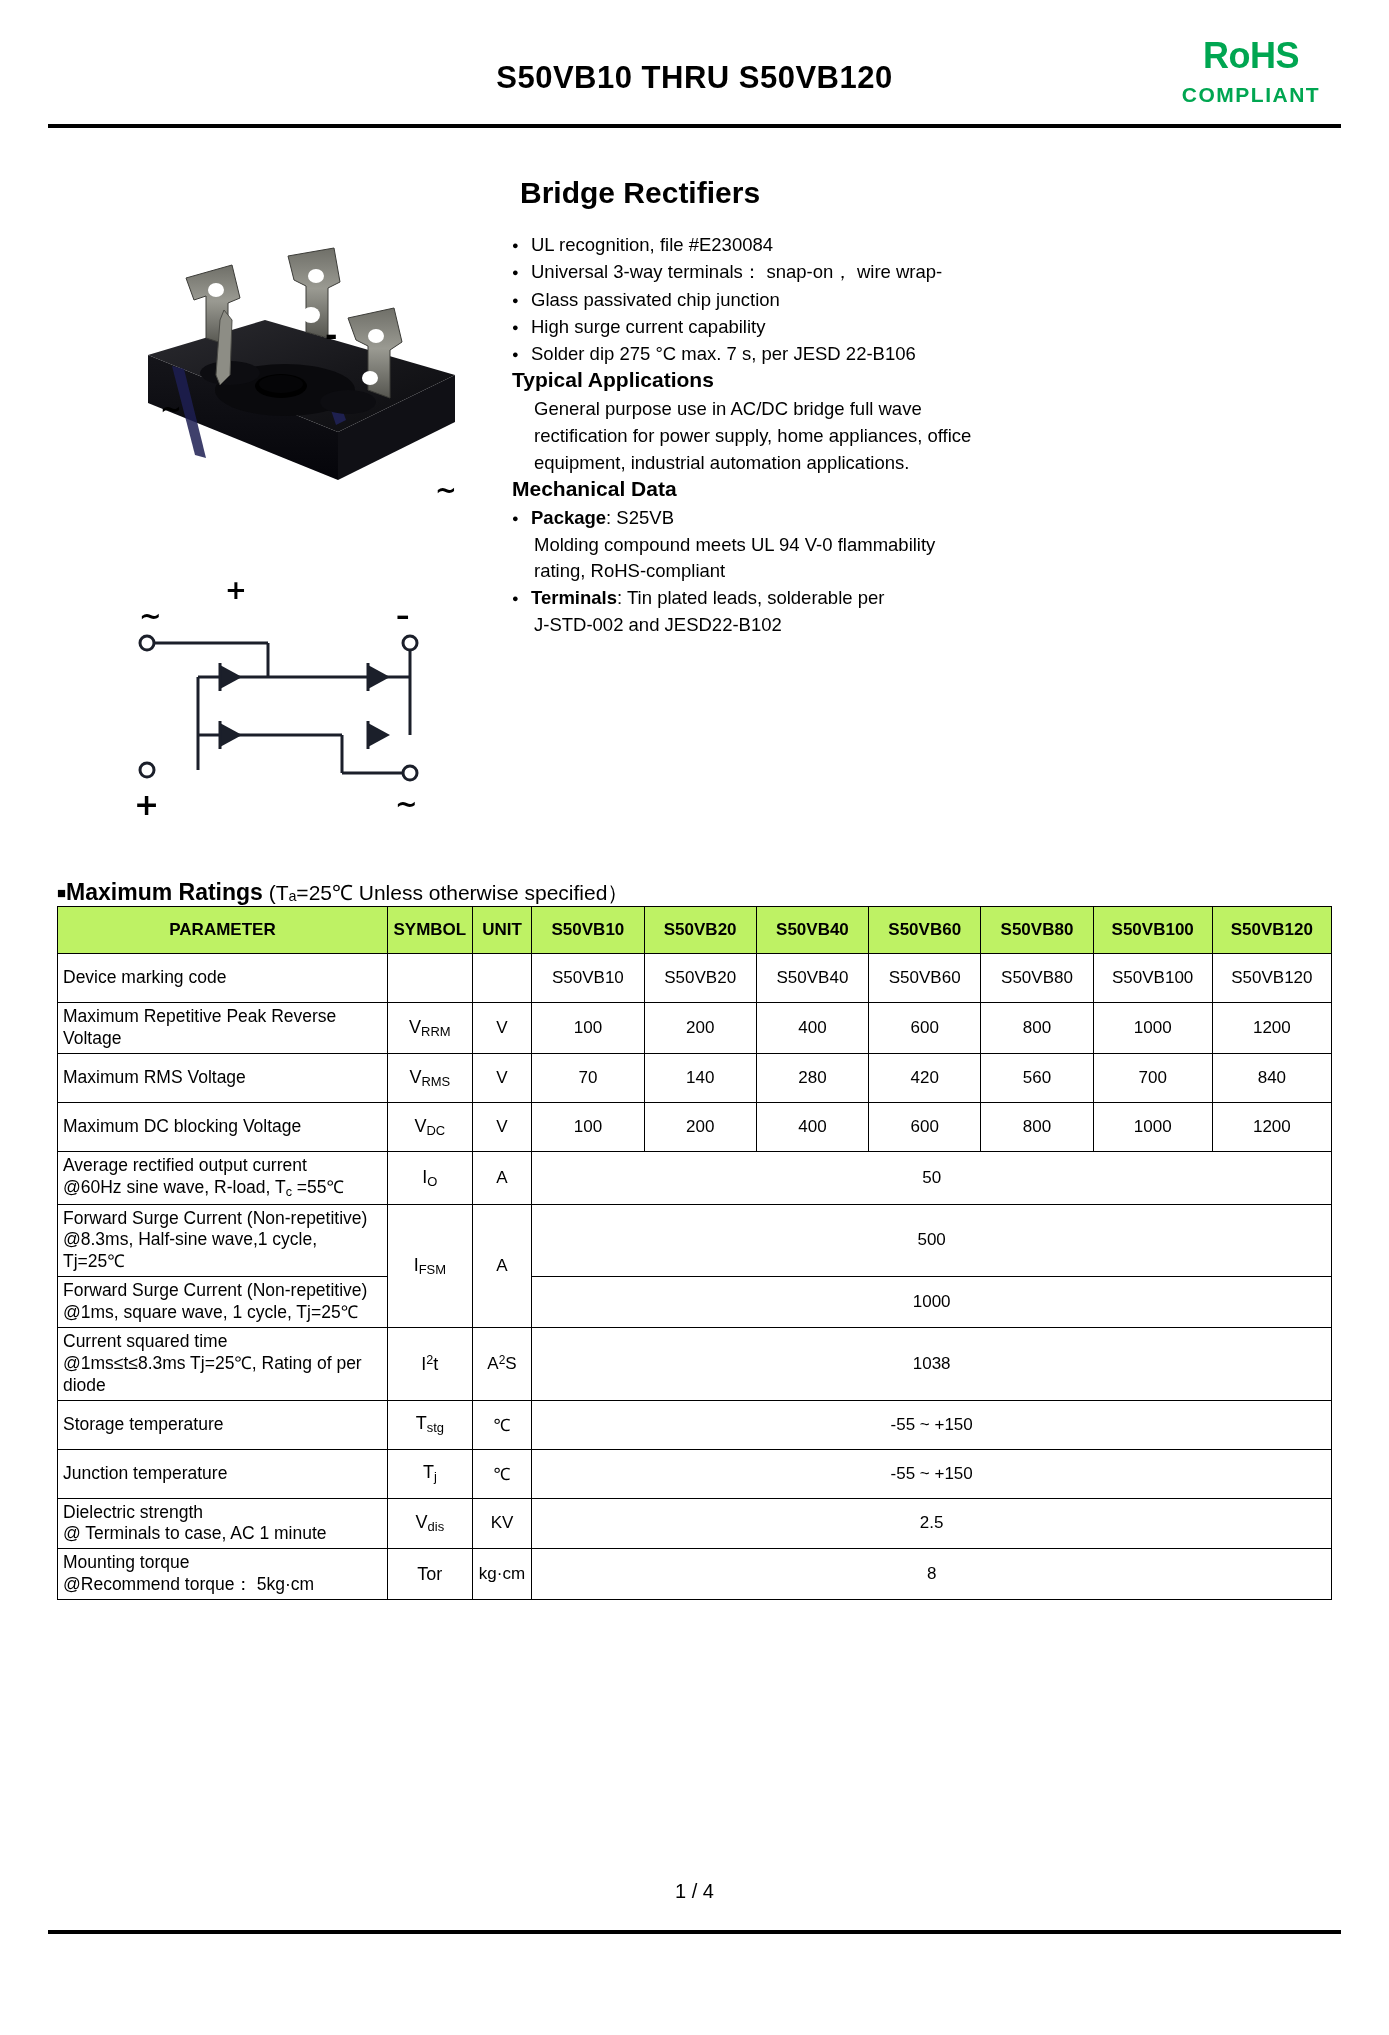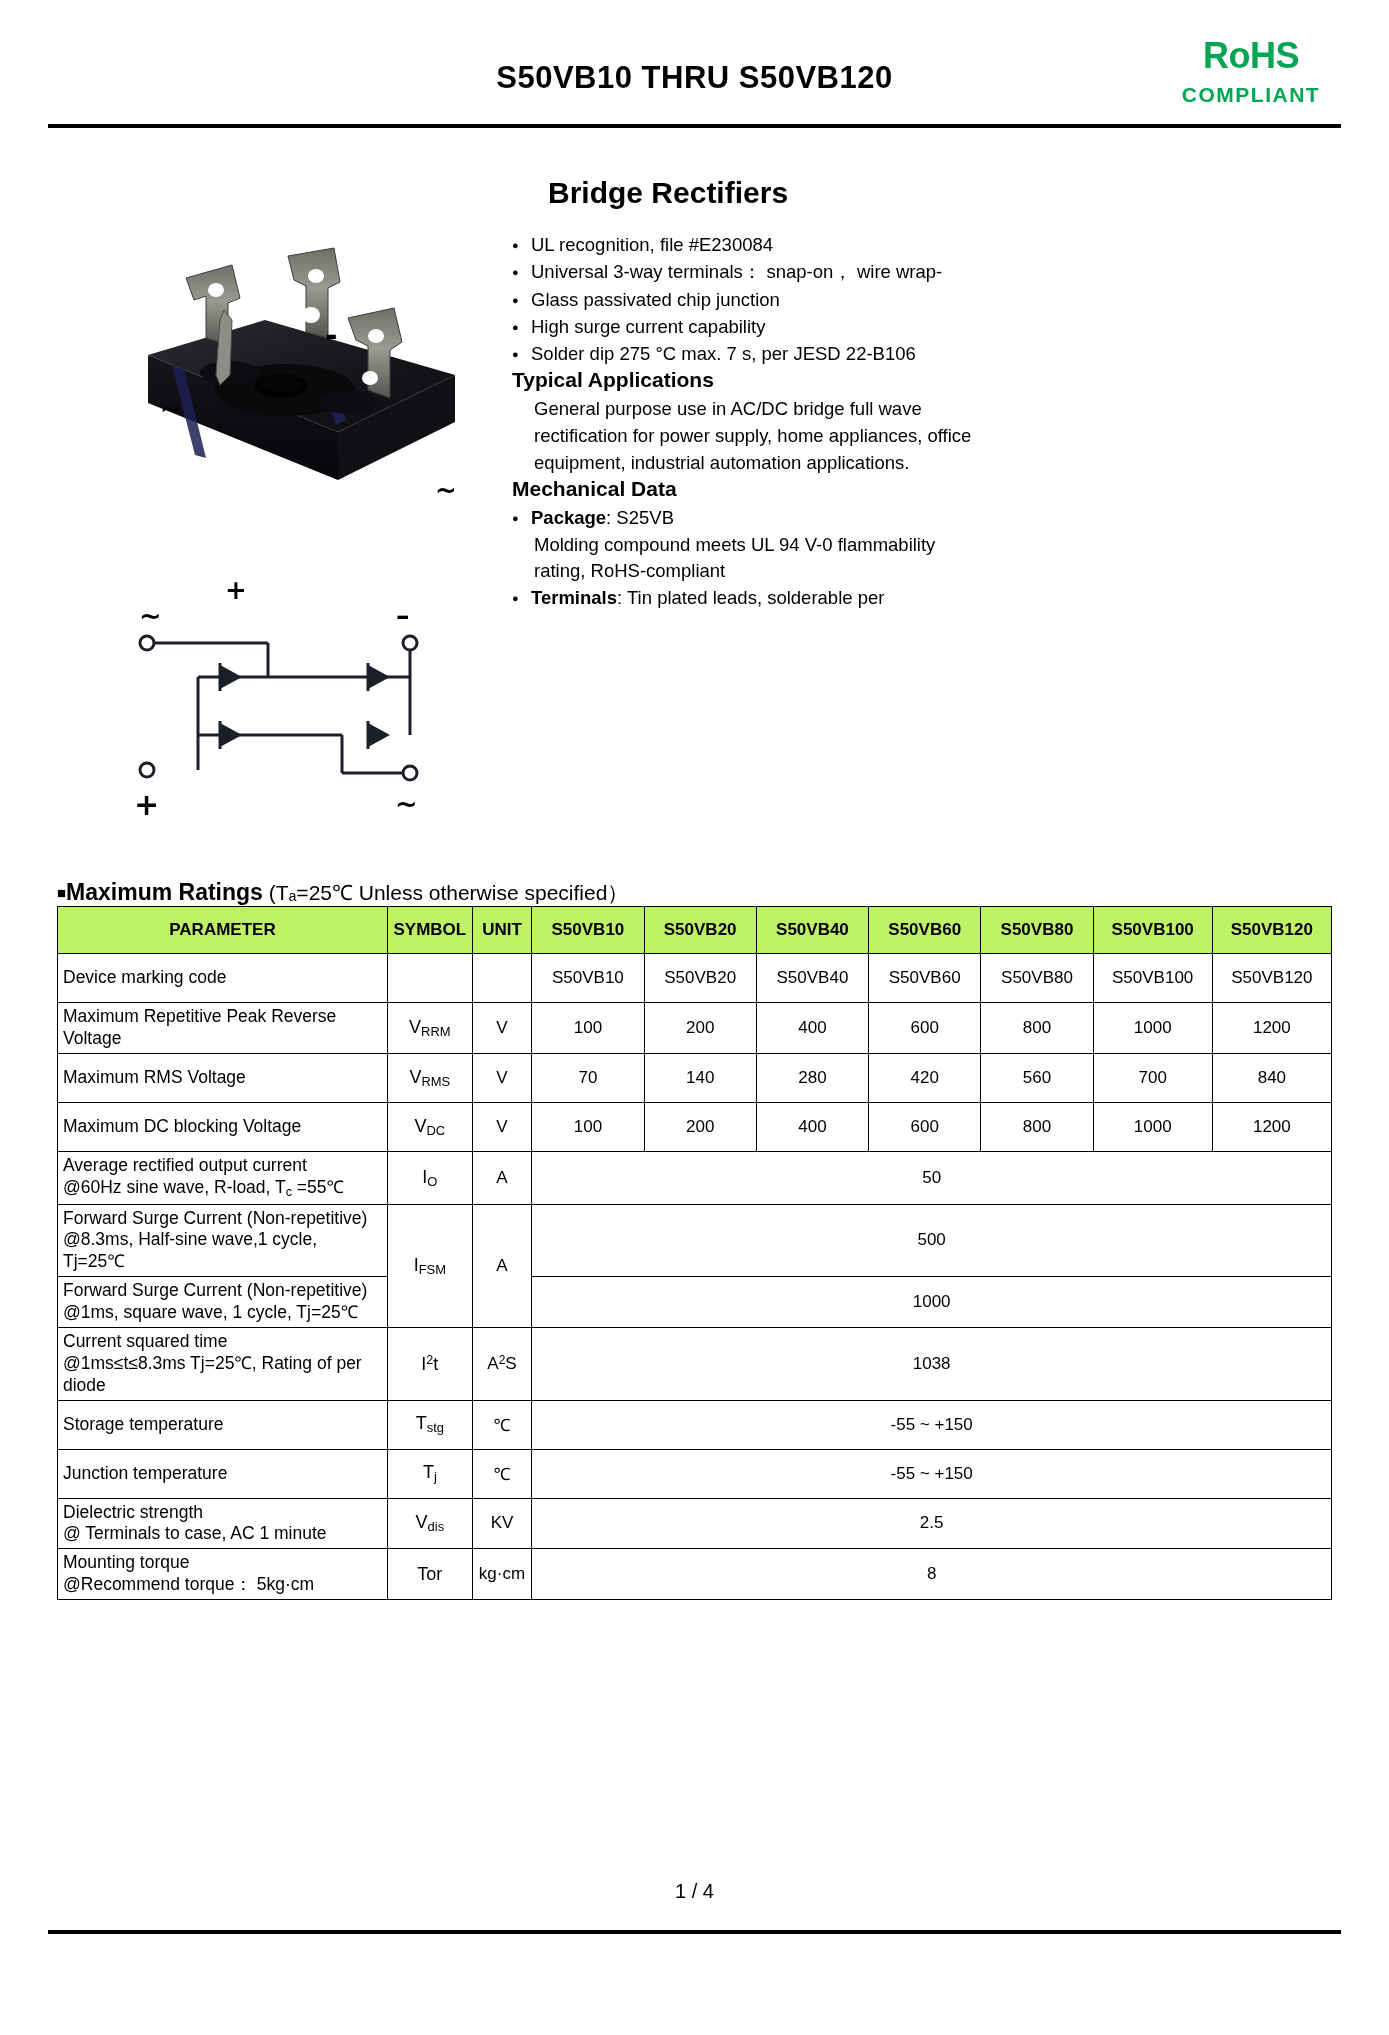--- a/index.html
+++ b/index.html
@@ -55,21 +55,21 @@
     position: absolute;
     left: 48px;
     right: 48px;
     top: 124px;
     border-top: 4px solid #000;
   }
 
   
   .product-title {
     position: absolute;
-    left: 548px;
+    left: 520px;
     top: 176px;
     font-size: 30px;
     font-weight: bold;
   }
 
   
   .photo-area {
     position: absolute;
     left: 80px;
     top: 170px;
@@ -371,20 +371,21 @@
 
     <h3 class="sec sec-apps">Typical Applications</h3>
     <p class="para">General purpose use in AC/DC bridge full wave rectification for power supply, home appliances, office equipment, industrial automation applications.</p>
 
     <h3 class="sec sec-mech">Mechanical Data</h3>
     <ul class="mech-list">
       <li><span class="b">Package</span><span>: S25VB</span></li>
       <li class="sub">Molding compound meets UL 94 V-0 flammability</li>
       <li class="sub">rating, RoHS-compliant</li>
       <li><span class="b">Terminals</span><span>: Tin plated leads, solderable per</span></li>
+      <li class="sub">J-STD-002 and JESD22-B102</li>
     </ul>
   </div>
 
   <div class="ratings-head">
     <span class="sq">■</span><span class="strong">Maximum Ratings</span> <span class="lt">(Tₐ=25℃ Unless otherwise specified）</span>
   </div>
 
   <table class="ratings">
     <colgroup>
       <col style="width:288px">

